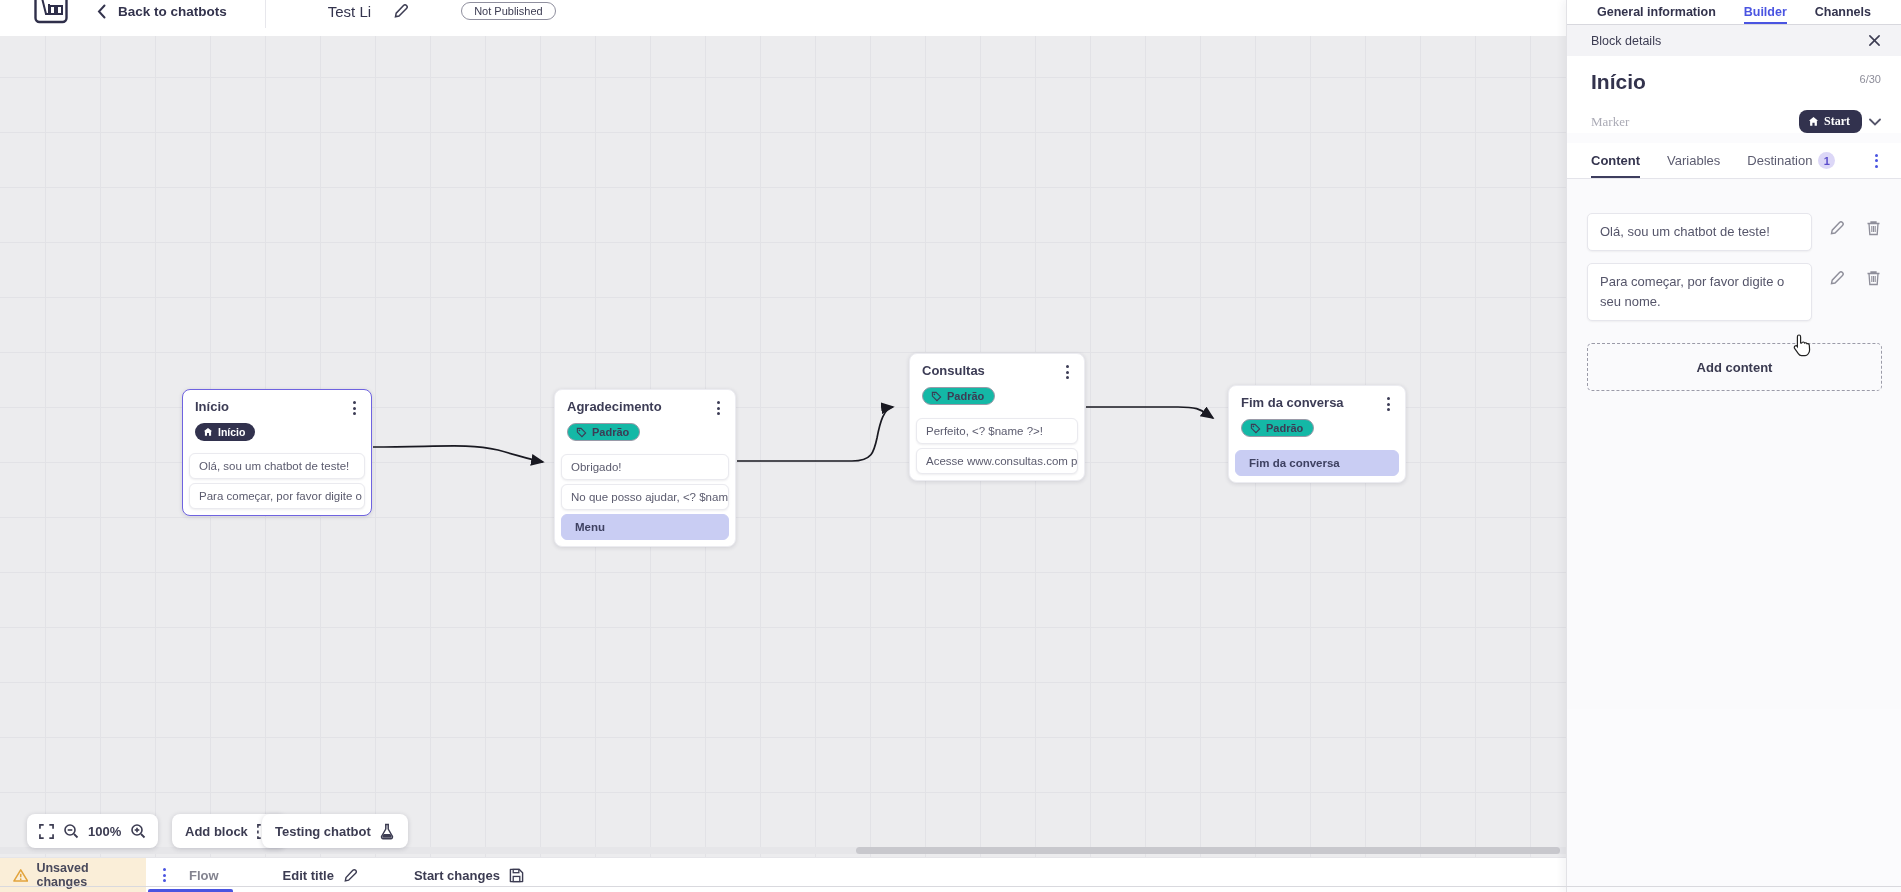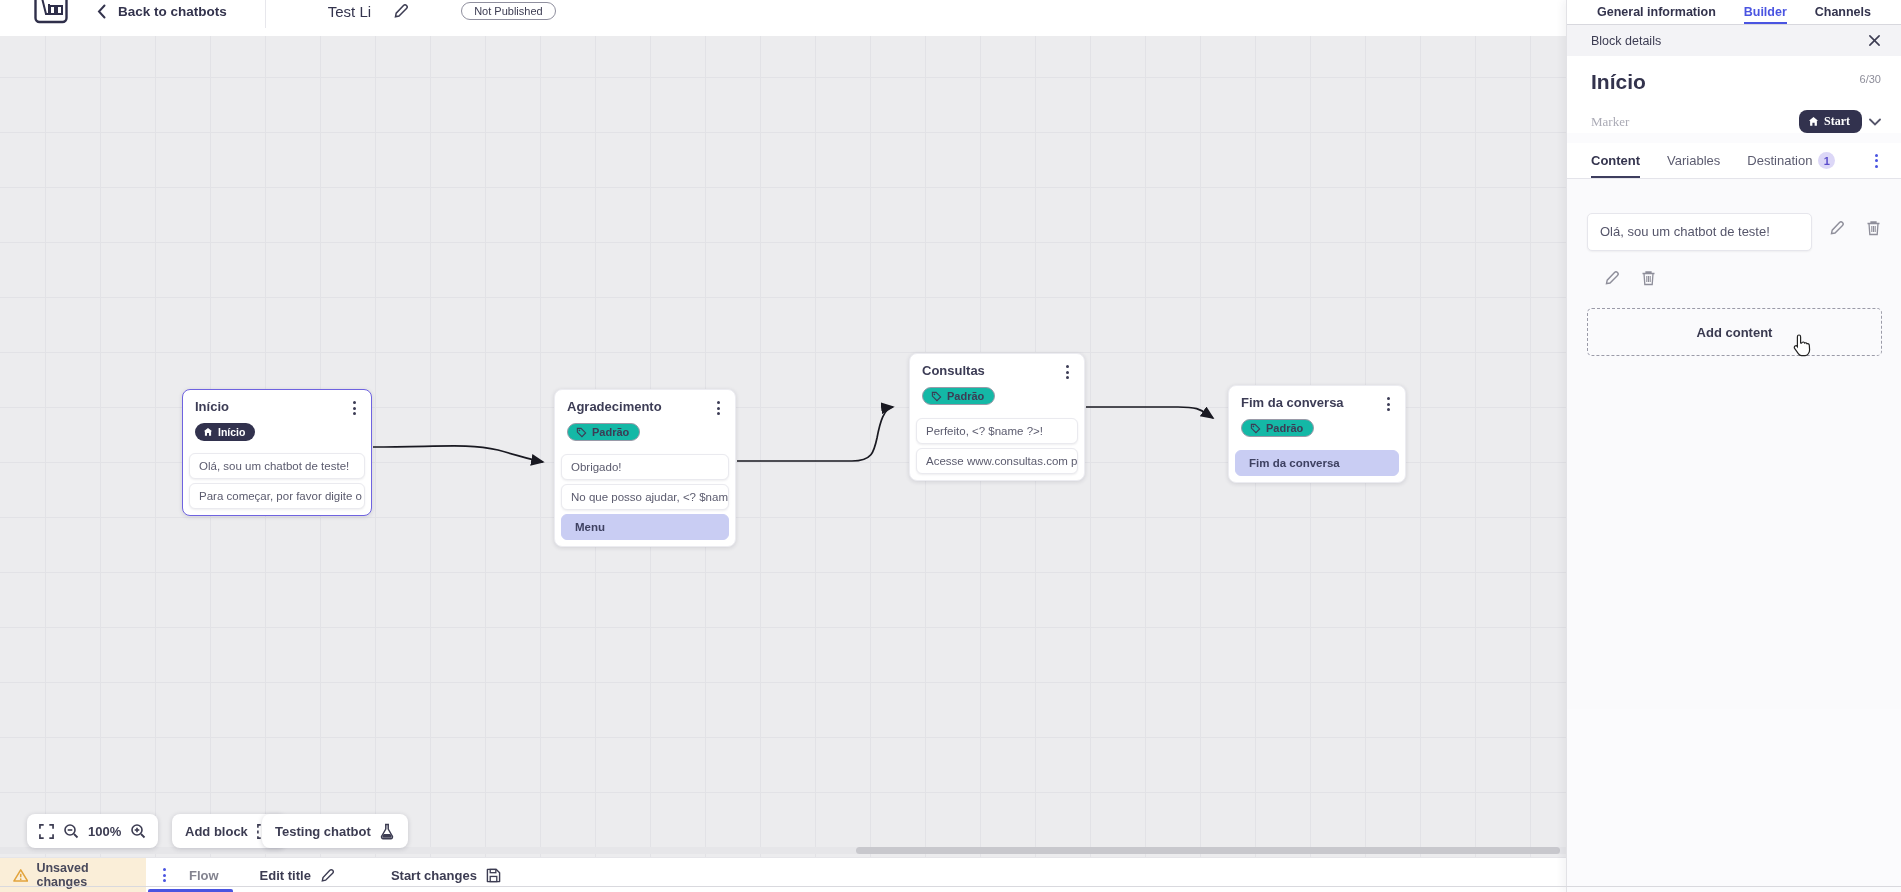--- a/index.html
+++ b/index.html
@@ -63,21 +63,21 @@
   
   .bottombar { position:absolute; left:0; top:857px; width:1566px; height:35px; background:#fff;
     border-top:1px solid #e5e5e9; display:flex; align-items:center; z-index:6; font-size:13px; }
   .unsaved { height:100%; width:146px; background:#faeed8; display:flex; align-items:center; gap:8px;
     padding:0 13px; font-size:12.5px; font-weight:700; color:#4a4a5c; }
   .flowtab { position:relative; height:100%; display:flex; align-items:center; gap:20px; padding:0 16px 0 14px; }
   .flowtab .underline { position:absolute; left:2px; right:2px; bottom:0; height:3px; background:#4a54e1; border-radius:2px 2px 0 0; }
   .flow-label { color:#83838f; font-weight:700; }
   .bb-kebab { color:#4a54e1; }
   .bb-item { display:flex; align-items:center; gap:9px; color:#3c3c52; font-weight:700; cursor:pointer; }
-  .edit-title { margin-left:13px;padding-left:12px; }
+  .edit-title { margin-left:36px;padding-left:12px; }
   .save-changes { margin-left:56px; }
 
   
   .rightpanel { position:absolute; left:1566px; top:0; width:335px; height:892px; background:#fbfbfd;
     border-left:1px solid #e2e2e6; box-shadow:-3px 0 8px rgba(30,30,60,.06); z-index:7; }
   .rp-tabs { height:25px; background:#fff; border-bottom:1px solid #d8d8de; display:flex; align-items:stretch;
     justify-content:space-between; padding:0 30px; font-size:12.5px; font-weight:700; color:#33334d; }
   .rp-tab { display:flex; align-items:center; cursor:pointer; }
   .rp-tab.active { color:#4a54e1; box-shadow:inset 0 -2px 0 #4a54e1; }
   .bd-bar { height:31px; background:#f3f3f6; display:flex; align-items:center; justify-content:space-between;
@@ -393,20 +393,21 @@
         </span>
         <span class="icon-btn">
           <svg width="15" height="16" viewBox="0 0 15 16">
               <path d="M1.5 3.5 H13.5 M5 3.5 V2 H10 V3.5 M3 3.5 L3.8 14.5 H11.2 L12 3.5" fill="none" stroke="#8e8e9a" stroke-width="1.3"></path>
               <path d="M5.8 6 V12 M7.5 6 V12 M9.2 6 V12" stroke="#8e8e9a" stroke-width="1.1"></path>
             </svg>
         </span>
       </div>
     </div>
     <div class="content-item">
+      <div class="card">Para começar, por favor digite o seu nome.</div>
       <div class="item-icons">
         <span class="icon-btn">
           <svg width="16" height="16" viewBox="0 0 16 16">
               <path d="M10.5 2.5 a2 2 0 0 1 3 3 L6 13 L2.5 13.7 L3.2 10.2 Z" fill="none" stroke="#8e8e9a" stroke-width="1.4"></path>
             </svg>
         </span>
         <span class="icon-btn">
           <svg width="15" height="16" viewBox="0 0 15 16">
               <path d="M1.5 3.5 H13.5 M5 3.5 V2 H10 V3.5 M3 3.5 L3.8 14.5 H11.2 L12 3.5" fill="none" stroke="#8e8e9a" stroke-width="1.3"></path>
               <path d="M5.8 6 V12 M7.5 6 V12 M9.2 6 V12" stroke="#8e8e9a" stroke-width="1.1"></path>

